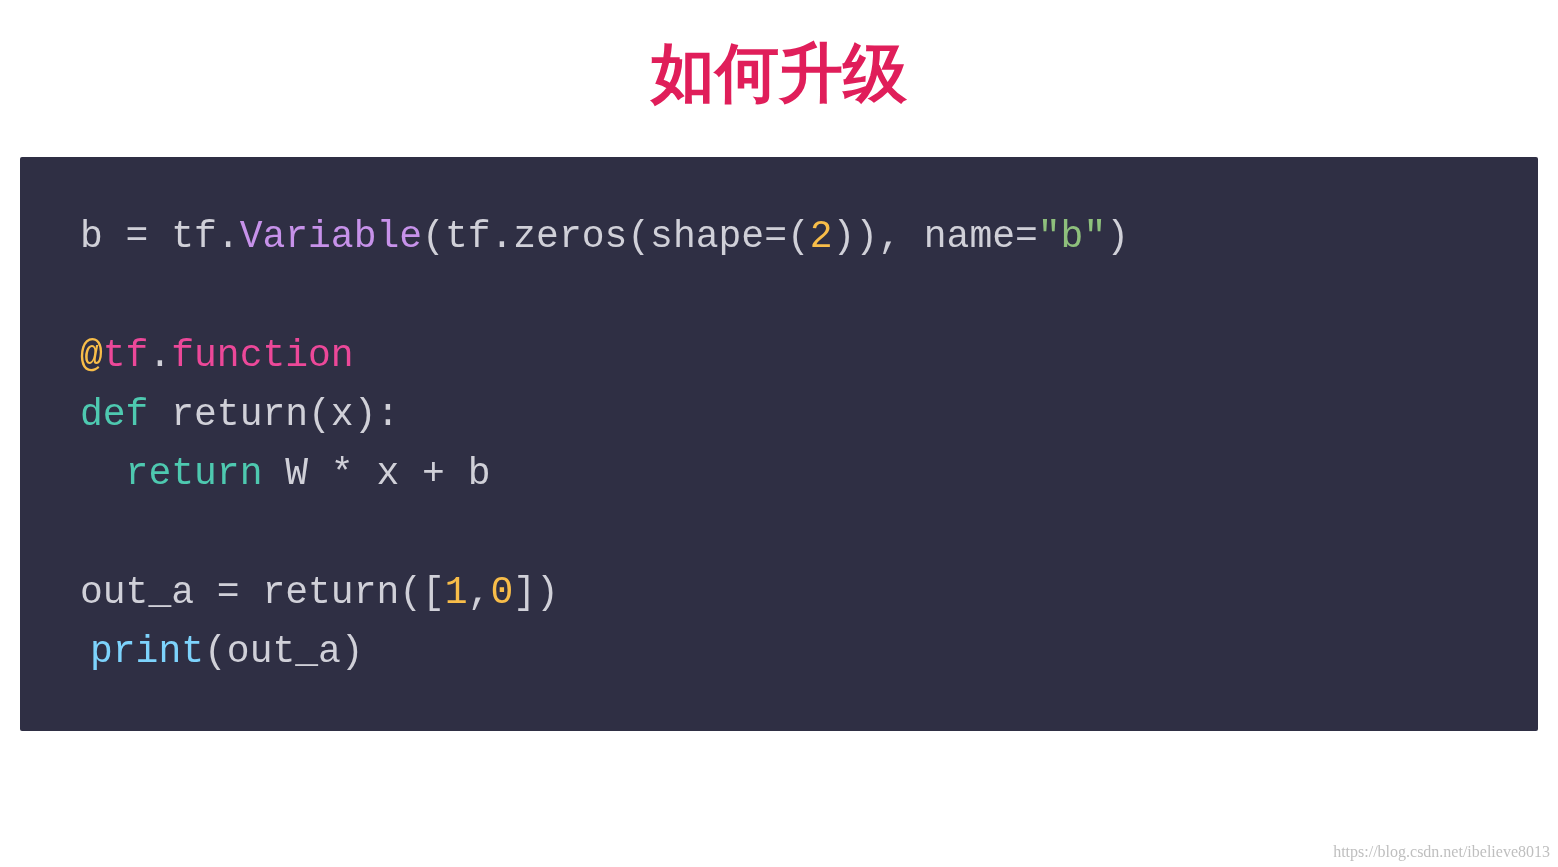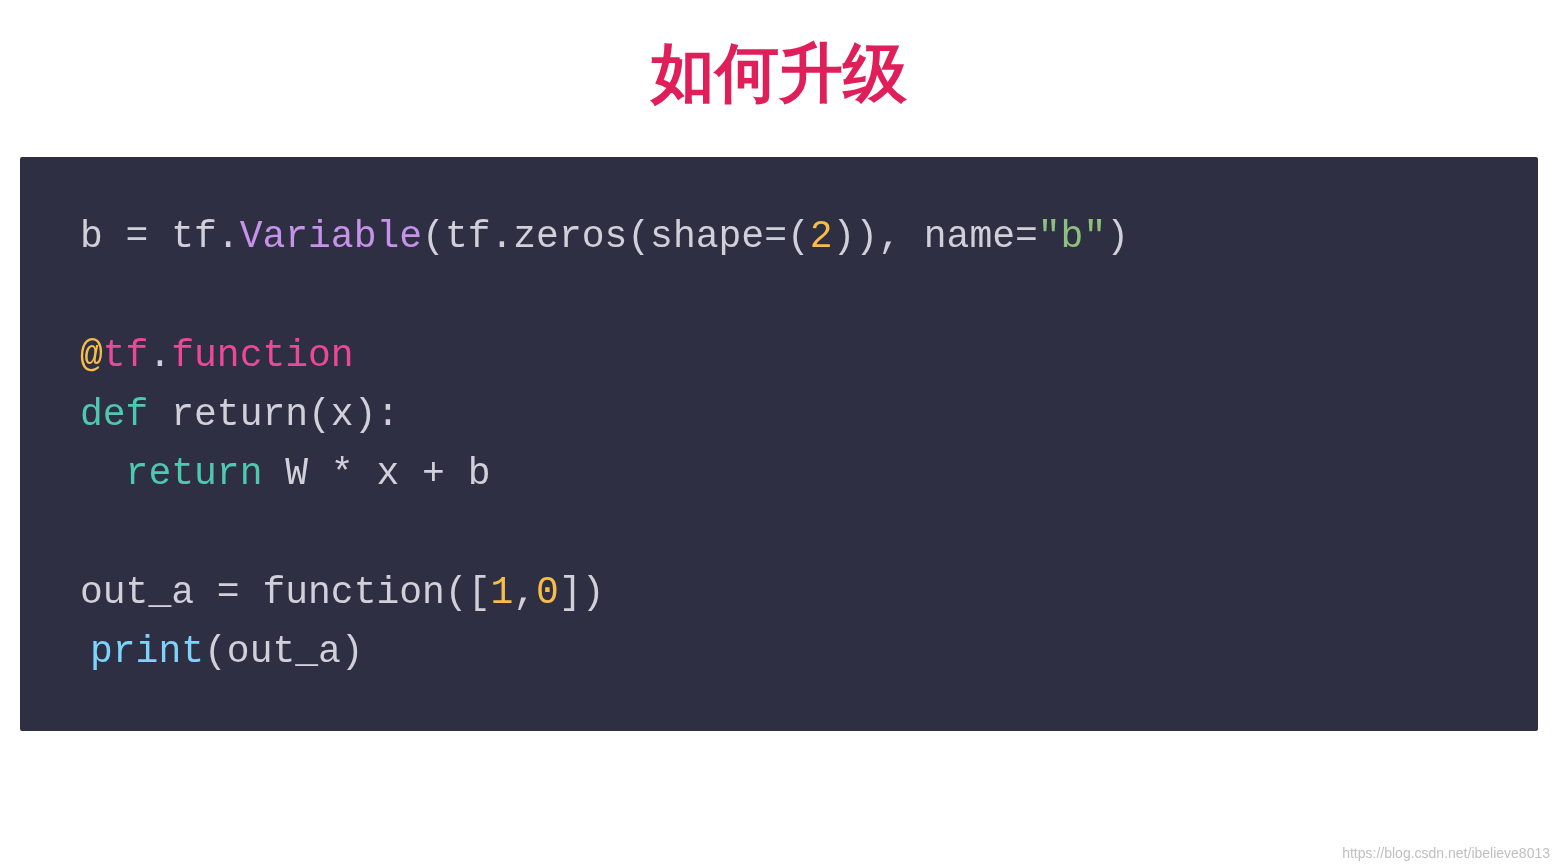--- a/index.html
+++ b/index.html
@@ -40,36 +40,36 @@
     .tok-number { color: #f8bd49; }
     .tok-string { color: #8ec07c; }
     .tok-decorator-at { color: #f8bd49; }
     .tok-decorator-name { color: #ec4899; }
     .tok-keyword { color: #4ec9b0; }
     .tok-builtin { color: #7dd3fc; margin-left: 10px; }
     .watermark {
       position: absolute;
       right: 8px;
       bottom: 6px;
-      font-size: 14px;
+      font-size: 16px;
       color: #bfbfbf;
-      font-family: Liberation Sans, sans-serif;
+      font-family: Liberation Serif, serif;
     }
   </style>
 </head>
 <body>
 
 <div class="title">如何升级</div>
 
 <div class="code-block">
   <div id="code-container">
       <div class="code-line"><span class="tok-default">b = tf.</span><span class="tok-class">Variable</span><span class="tok-default">(tf.zeros(shape=(</span><span class="tok-number">2</span><span class="tok-default">)), name=</span><span class="tok-string">"b"</span><span class="tok-default">)</span></div>
       <div class="code-line"><span class="tok-default"> </span></div>
       <div class="code-line"><span class="tok-decorator-at">@</span><span class="tok-decorator-name">tf</span><span class="tok-default">.</span><span class="tok-decorator-name">function</span></div>
       <div class="code-line"><span class="tok-keyword">def</span><span class="tok-default"> return(x):</span></div>
       <div class="code-line"><span class="tok-default">  </span><span class="tok-keyword">return</span><span class="tok-default"> W * x + b</span></div>
       <div class="code-line"><span class="tok-default"> </span></div>
-      <div class="code-line"><span class="tok-default">out_a = function([</span><span class="tok-number">1</span><span class="tok-default">,</span><span class="tok-number">0</span><span class="tok-default">])</span></div>
+      <div class="code-line"><span class="tok-default">out_a = return([</span><span class="tok-number">1</span><span class="tok-default">,</span><span class="tok-number">0</span><span class="tok-default">])</span></div>
       <div class="code-line"><span class="tok-builtin">print</span><span class="tok-default">(out_a)</span></div>
     </div>
 </div>
 
 <div class="watermark">https://blog.csdn.net/ibelieve8013</div>
 
 </body></html>

